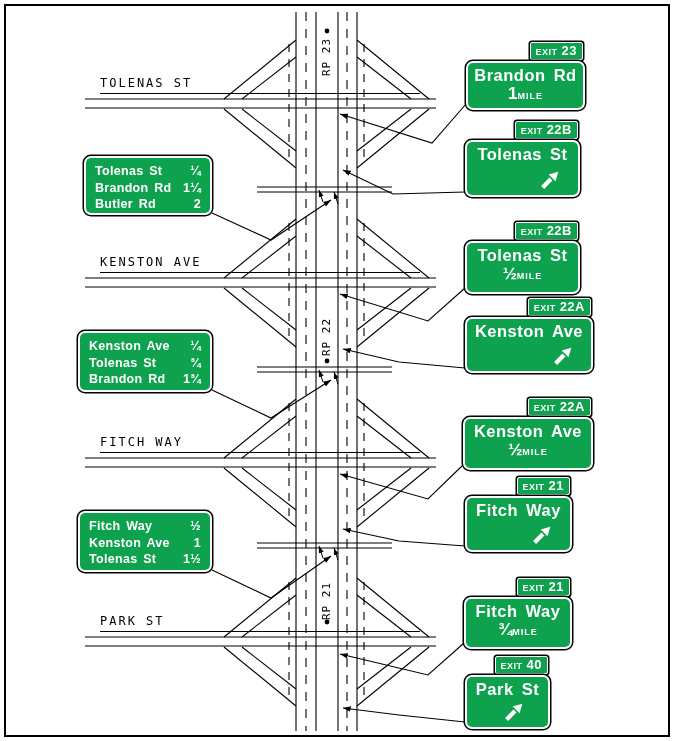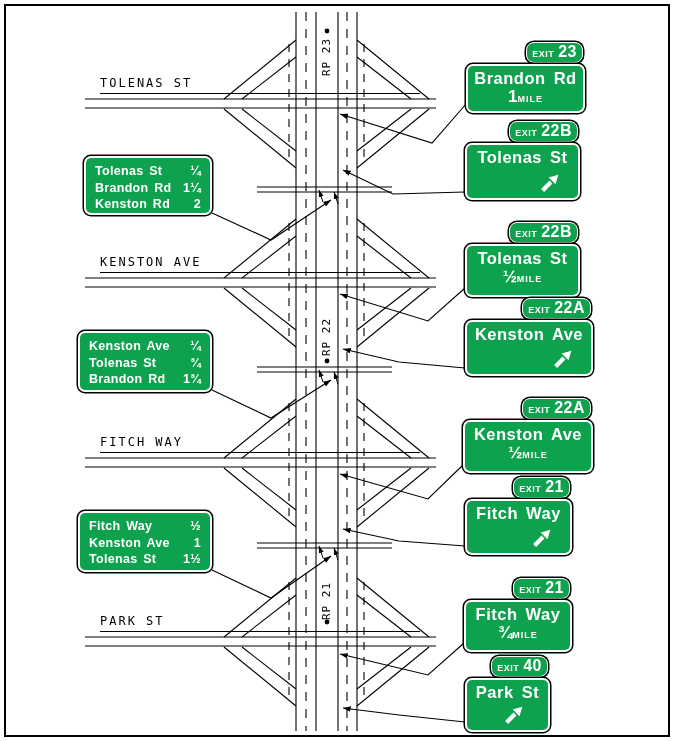--- a/index.html
+++ b/index.html
@@ -21,25 +21,25 @@
     position:absolute;width:44px;height:12px;left:305px;
     font-family:"DejaVu Sans Mono", monospace;font-size:11px;line-height:12px;
     letter-spacing:1px;color:#000;text-align:center;transform:rotate(-90deg);
   }
   .rp23{top:51px;} .rp22{top:331px;} .rp21{top:595px;}
 
   
   .gsign{position:absolute;display:flex;flex-direction:column;align-items:flex-end;}
   .tab{
     display:inline-flex;align-items:baseline;gap:4px;background:#0FA24E;color:#fff;
-    border:1px solid #fff;box-shadow:0 0 0 1.5px #000;border-radius:8px;
+    border:1px solid #fff;box-shadow:0 0 0 1.5px #000;border-radius:2px;
     padding:0 5px 1px 5px;margin:0 2px 1px 0;
   }
   .tab .tw{font-size:9px;font-weight:bold;letter-spacing:.5px;}
-  .tab .tn{font-size:16px;font-weight:bold;letter-spacing:.5px;}
+  .tab .tn{font-size:13px;font-weight:bold;letter-spacing:.5px;}
   .panel{
     background:#0FA24E;border:2px solid #fff;box-shadow:0 0 0 1.5px #000;
     border-radius:7px;color:#fff;box-sizing:border-box;position:relative;
   }
   .dest{font-size:16.5px;font-weight:bold;text-align:center;letter-spacing:.5px;
         word-spacing:3px;margin-top:3px;}
   .dline{display:flex;justify-content:center;align-items:center;margin-top:-1px;}
   .dist{font-size:17px;font-weight:bold;}
   .unit{font-size:9px;font-weight:bold;letter-spacing:1px;margin-top:3px;}
   .sarrow{position:absolute;right:16px;bottom:3px;width:24px;height:24px;}
@@ -309,21 +309,21 @@
   <div class="msign sl1">
     <div class="mrow">
       <span>Tolenas St</span>
       <span>¼</span>
     </div>
     <div class="mrow">
       <span>Brandon Rd</span>
       <span>1¼</span>
     </div>
     <div class="mrow">
-      <span>Kenston Rd</span>
+      <span>Butler Rd</span>
       <span>2</span>
     </div>
   </div>
 
   <div class="msign sl2">
     <div class="mrow">
       <span>Kenston Ave</span>
       <span>¼</span>
     </div>
     <div class="mrow">

